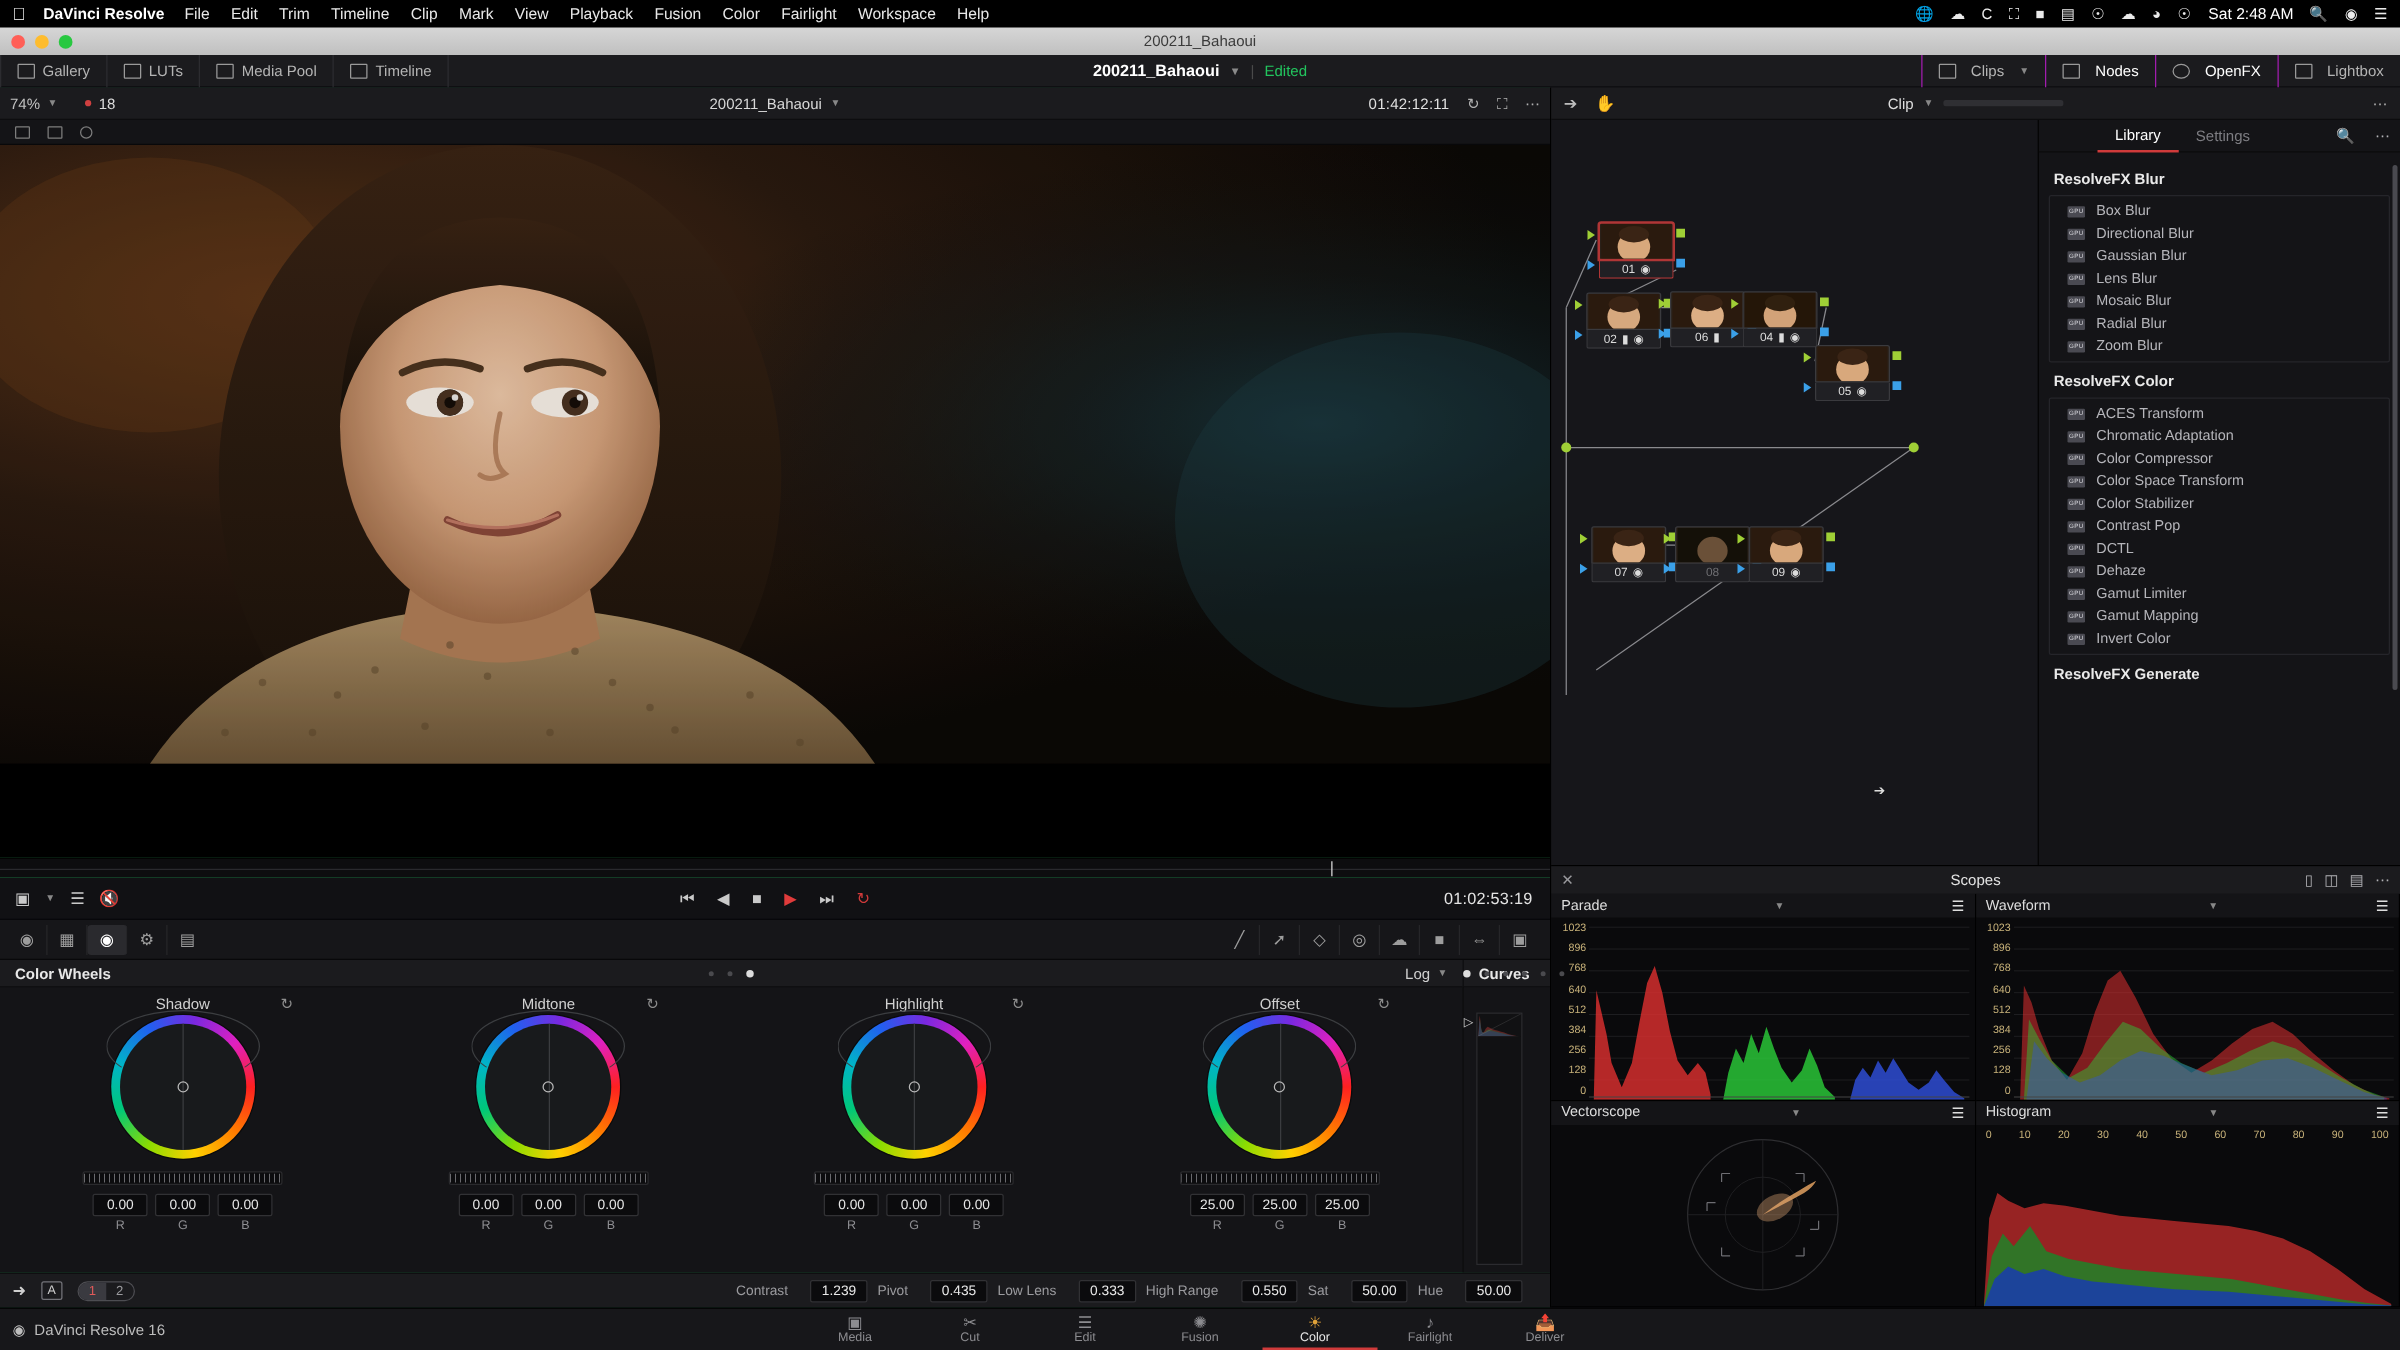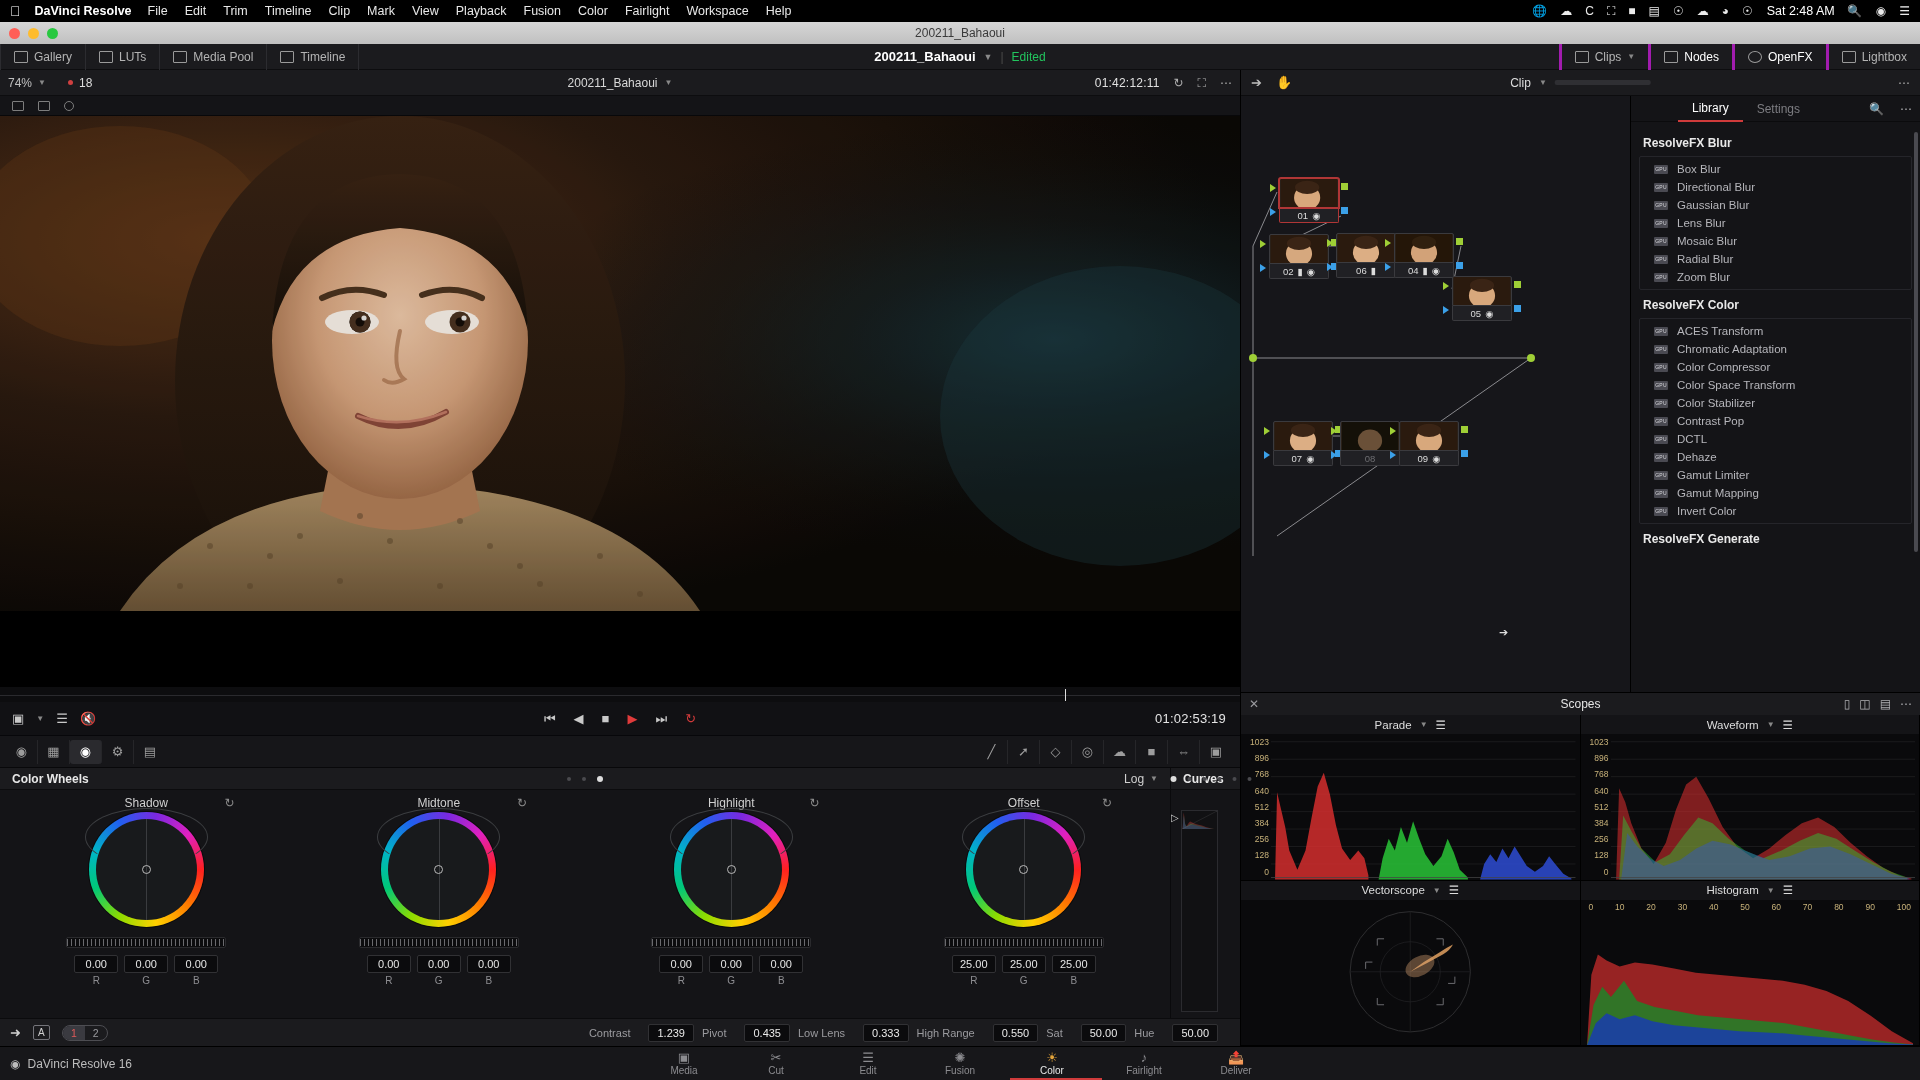--- a/index.html
+++ b/index.html
@@ -27,21 +27,21 @@
   .tbgroup { display:flex; align-items:center; }
   .tbitem { display:flex; align-items:center; gap:6px; padding:0 13px; height:26px; color:#b4b4b4; font-size:12px; border-right:1px solid #2c2c30; }
   .tbitem:first-child{border-left:1px solid #2c2c30;}
   .tbicon { width:14px; height:12px; border:1px solid #9a9a9a; border-radius:1px; display:inline-block; position:relative; }
   .center-title { position:absolute; left:50%; transform:translateX(-50%); display:flex; align-items:center; gap:8px; }
   .center-title .proj { color:#fff; font-size:13px; font-weight:bold; }
   .center-title .chev { color:#8a8a8a; font-size:9px; }
   .center-title .sep { color:#4a4a4a; }
   .center-title .edited { color:#22c55e; font-size:12px; }
   .tb-right { position:absolute; right:0; display:flex; align-items:center; }
-  .tb-right .tbitem { border-right:none; border-left:3px solid #a21caf; }
+  .tb-right .tbitem { border-right:none; border-left:1px solid #a21caf;gap:12px; }
   .tb-right .tbitem.active { color:#fff; }
 
   
   .main { display:flex; height:calc(1080px - 22px - 22px - 26px - 34px); }
   .left-col { width:1240px; display:flex; flex-direction:column; background:#22c55e; }
   .right-col { width:680px; display:flex; flex-direction:column; background:#101013; border-left:1px solid #000; }
 
   
   .viewer-head { height:26px; background:#1b1b1e; display:flex; align-items:center; padding:0 8px; border-bottom:1px solid #0d0d0f; position:relative; }
   .zoomsel { display:flex; align-items:center; gap:6px; color:#c0c0c0; font-size:12px; }
@@ -160,21 +160,21 @@
   .lib-scroll { position:absolute; right:2px; top:10px; width:4px; height:420px; background:#4a4a50; border-radius:2px;}
 
   
   .scopes { height:354px; background:#0d0d10; display:flex; flex-direction:column; border-top:1px solid #000;}
   .scopes-head { height:22px; background:#1b1b1e; display:flex; align-items:center; padding:0 8px; position:relative;}
   .scopes-head .x{ color:#9a9a9e; font-size:12px;}
   .scopes-head .t{ position:absolute; left:50%; transform:translateX(-50%); color:#e4e4e4; font-size:12px;}
   .scopes-head .r{ position:absolute; right:8px; display:flex; gap:9px; color:#b0b0b4;}
   .sgrid { flex:1; display:grid; grid-template-columns:1fr 1fr; grid-template-rows:1fr 1fr;}
   .scope { border-right:1px solid #000; border-bottom:1px solid #000; display:flex; flex-direction:column; background:#0a0a0c;}
-  .scope-top { height:19px; background:#141417; display:flex; align-items:center; justify-content:center; gap:8px; padding:0 8px; color:#ddd; font-size:11.5px;}
+  .scope-top { height:19px; background:#141417; display:flex; align-items:center; justify-content:space-between; gap:8px; padding:0 8px; color:#ddd; font-size:11.5px;}
   .scope-body { flex:1; position:relative; overflow:hidden;}
   .axis { position:absolute; left:2px; top:0; bottom:0; width:26px; display:flex; flex-direction:column; justify-content:space-between; padding:3px 0; font-size:8.5px; color:#c8b27a; text-align:right;}
   .haxis { position:absolute; left:0; right:0; top:2px; display:flex; justify-content:space-between; padding:0 8px; font-size:8.5px; color:#c8b27a;}
 
   
   .pagenav { height:34px; background:#17171a; display:flex; align-items:center; justify-content:center; gap:0; border-top:1px solid #000; position:relative;}
   .pn-left { position:absolute; left:10px; display:flex; align-items:center; gap:7px; color:#bdbdbd; font-size:12px;}
   .pn-item { width:92px; display:flex; flex-direction:column; align-items:center; gap:1px; color:#8c8c90; font-size:10px;}
   .pn-item .pi { font-size:13px; line-height:1;}
   .pn-item.active { color:#e8e8e8; }

